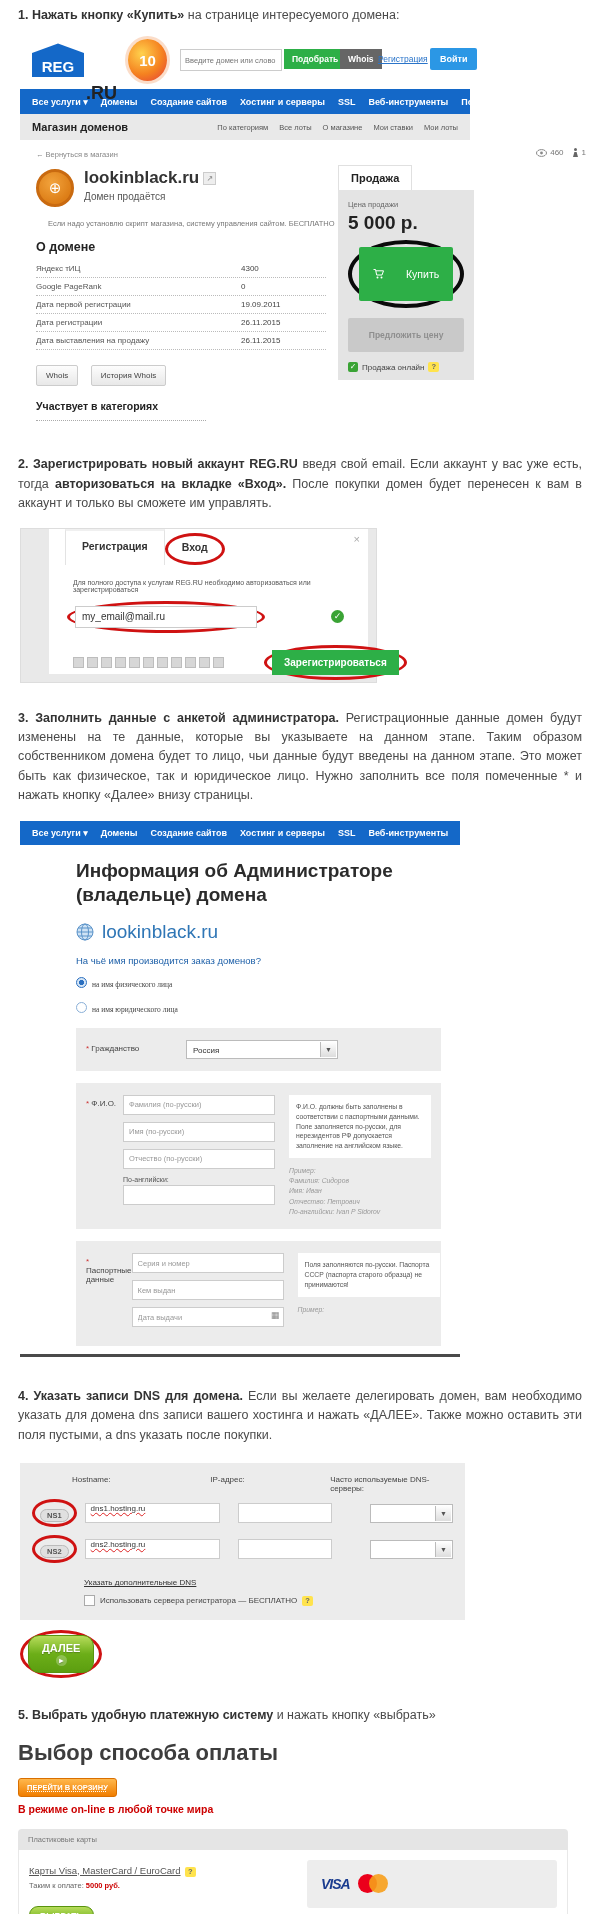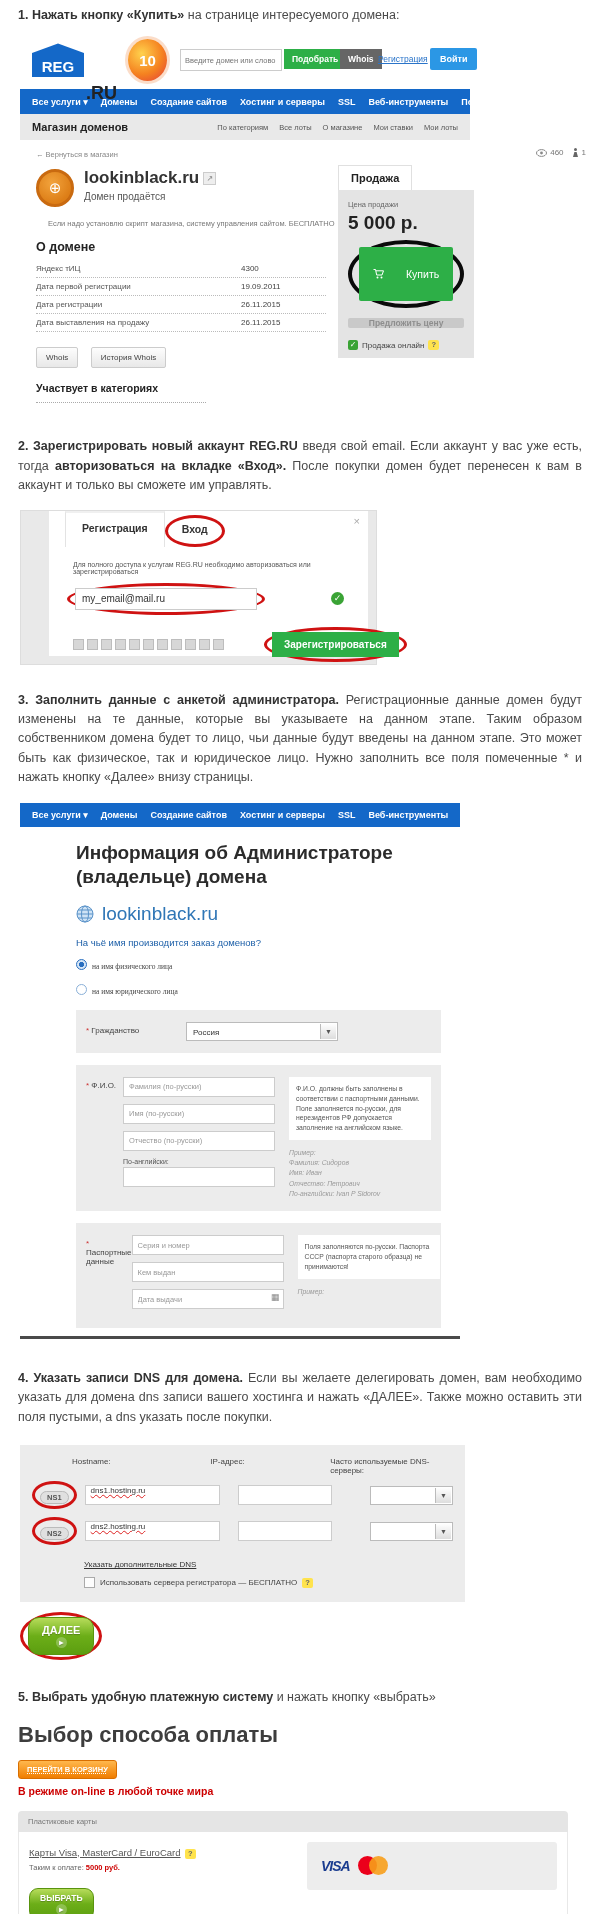--- a/index.html
+++ b/index.html
@@ -42,21 +42,21 @@
   .drow .v{width:85px;font-size:8px;color:#444;}
   .graybtn{display:inline-block;background:linear-gradient(#fdfdfd,#e8e8e8);border:1px solid #ccc;font-size:8px;color:#444;padding:5px 9px;margin-right:8px;border-radius:2px;}
   .cats{font-size:10.5px;font-weight:bold;color:#222;margin-top:14px;border-bottom:1px dotted #aaa;padding-bottom:8px;width:170px;}
   .s1-right{width:140px;margin-right:0;}
   .saletab{display:inline-block;background:#fff;border:1px solid #e0e0e0;border-bottom:none;font-size:11px;font-weight:bold;color:#222;padding:6px 12px;margin-left:0;}
   .salebody{background:#e4e4e4;padding:10px 10px 8px 10px;}
   .plabel{font-size:7.5px;color:#666;}
   .price{font-size:19px;font-weight:bold;color:#222;margin-top:3px;}
   .blackellipse{display:inline-block;border:4px solid #0a0a0a;border-radius:50%;padding:3px 7px;margin-top:6px;}
   .buybtn{background:#2daf47;color:#fff;border:none;font-weight:normal;font-size:10.5px;padding:21px 14px;border-radius:2px;display:flex;align-items:center;gap:22px;}
-  .offerbtn{background:#c9c9c9;color:#8e8e8e;border:none;font-weight:bold;font-size:8.5px;padding:0 8px;border-radius:2px;margin-top:10px;width:100%;}
+  .offerbtn{background:#c9c9c9;color:#8e8e8e;border:none;font-weight:bold;font-size:8.5px;padding:12px 8px;border-radius:2px;margin-top:10px;width:100%;}
   .online{display:flex;align-items:center;gap:4px;margin-top:10px;font-size:8px;color:#444;}
   .gcheck{width:10px;height:10px;background:#3aa335;color:#fff;font-size:8px;line-height:10px;text-align:center;border-radius:2px;}
   .qmark{display:inline-block;background:#ffe34d;color:#666;font-size:7.5px;font-weight:bold;padding:0 3px;border-radius:2px;line-height:10px;height:10px;}
   
   .s2{width:355px;height:153px;margin-top:14px;background:#e9e9e9;position:relative;border:1px solid #ddd;}
   .s2-modal{position:absolute;left:28px;top:0;right:8px;bottom:8px;background:#fff;}
   .s2-close{position:absolute;right:8px;top:4px;color:#aaa;font-size:11px;}
   .tabs{display:flex;margin-left:16px;}
   .tab{font-size:10.5px;font-weight:bold;color:#333;padding:9px 16px;}
   .tab.active{background:#fff;border:1px solid #e3e3e3;border-top:2px solid #f0f0f0;border-bottom:none;}
@@ -190,20 +190,24 @@
         </div>
       </div>
       <div class="note">Если надо установлю скрипт магазина, систему управления сайтом. БЕСПЛАТНО</div>
       <div class="h-about">О домене</div>
       <div class="dtable">
         <div class="drow">
             <span class="l">Яндекс тИЦ</span>
             <span class="v">4300</span>
           </div>
         <div class="drow">
+            <span class="l">Google PageRank</span>
+            <span class="v">0</span>
+          </div>
+        <div class="drow">
             <span class="l">Дата первой регистрации</span>
             <span class="v">19.09.2011</span>
           </div>
         <div class="drow">
             <span class="l">Дата регистрации</span>
             <span class="v">26.11.2015</span>
           </div>
         <div class="drow">
             <span class="l">Дата выставления на продажу</span>
             <span class="v">26.11.2015</span>

